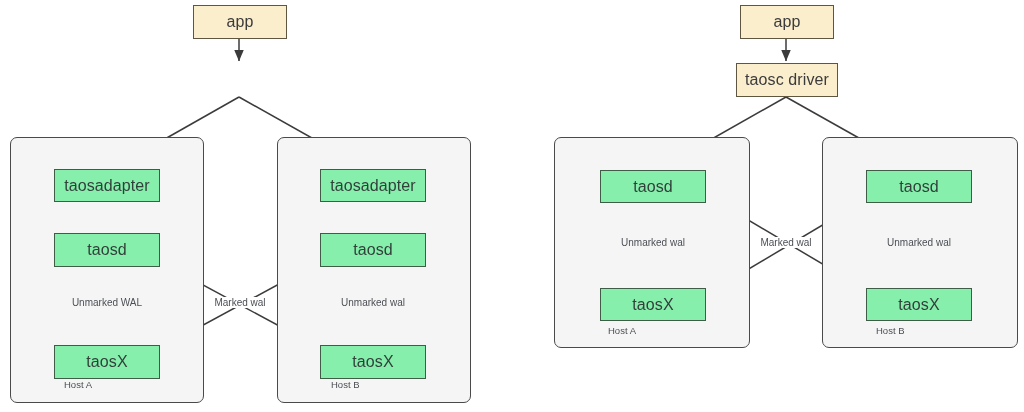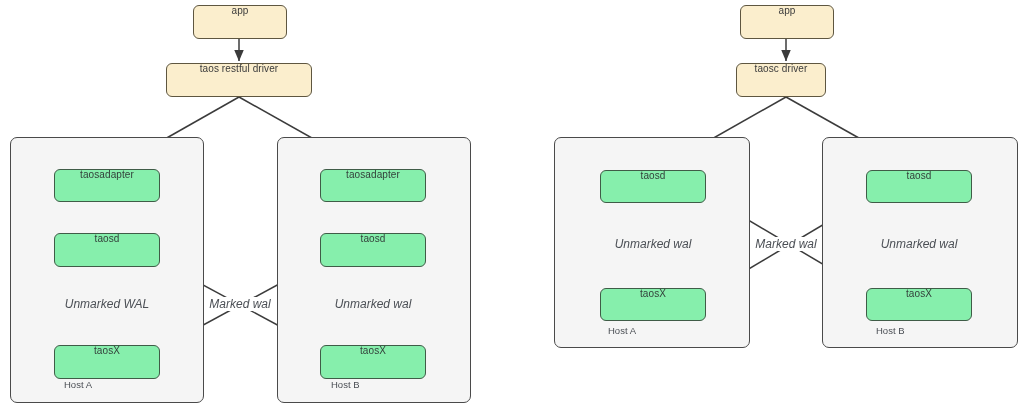--- a/index.html
+++ b/index.html
@@ -25,47 +25,46 @@
     font-size:9.5px;
     color:#4b4f55;
     white-space:nowrap;
     margin-left:44px;
   }
 
   
   .node{
     position:absolute;
     box-sizing:border-box;
-    display:flex;justify-content:center;
-    border-radius:6px;
-    font-size:10px;
+    display:flex;align-items:center;justify-content:center;
+    border-radius:0;
+    font-size:16px;
     line-height:1;
     white-space:nowrap;
     letter-spacing:.1px;
   }
   .node.yellow{
     background:#fbeecd;
     border:1.6px solid #5e5640;
     color:#3b3b3b;
   }
   .node.green{
     background:#86efac;
     border:1.6px solid #3f5c47;
     color:#32403a;
   }
 
   
   .edge-label{
     position:absolute;
-    font-size:12px;
+    font-size:10px;
     color:#4b4f55;
     white-space:nowrap;
     background:transparent;
     transform:translateX(-50%);
-    font-style:italic;
   }
 </style>
 </head>
 <body>
 
 <div id="stage">
 
   <svg class="svg-layer" viewBox="0 0 1024 412">
     <defs>
       <marker id="arw" markerWidth="9" markerHeight="9" refX="7.4" refY="3.2" orient="auto" markerUnits="strokeWidth">
@@ -109,23 +108,20 @@
       <line x1="880" y1="298" x2="706" y2="195"></line>
 
       <line x1="700" y1="298" x2="873" y2="195"></line>
     </g>
   </svg>
 
   <div class="node yellow" style="left:193px;top:5px;width:94px;height:34px;">
     <span>app</span>
   </div>
 
-  <div class="node yellow" style="left:166px;top:63px;width:146px;height:34px;">
-    <span>taos restful driver</span>
-  </div>
 
   <div class="host-panel" style="left:10px;top:137px;width:194px;height:266px;"></div>
   <div class="host-label" style="left:20px;top:379px;">Host A</div>
 
   <div class="node green" style="left:54px;top:169px;width:106px;height:33px;">
     <span>taosadapter</span>
   </div>
   <div class="node green" style="left:54px;top:233px;width:106px;height:34px;">
     <span>taosd</span>
   </div>
@@ -147,21 +143,21 @@
     <span>taosX</span>
   </div>
   <div class="edge-label" style="left:373px;top:297px;">Unmarked wal</div>
 
   <div class="edge-label" style="left:240px;top:297px;background:#ffffff;padding:0 2px;">Marked wal</div>
 
   <div class="node yellow" style="left:740px;top:5px;width:94px;height:34px;">
     <span>app</span>
   </div>
 
-  <div class="node yellow" style="left:736px;top:63px;width:90px;height:34px;">
+  <div class="node yellow" style="left:736px;top:63px;width:102px;height:34px;">
     <span>taosc driver</span>
   </div>
 
   <div class="host-panel" style="left:554px;top:137px;width:196px;height:211px;"></div>
   <div class="host-label" style="left:564px;top:325px;">Host A</div>
 
   <div class="node green" style="left:600px;top:170px;width:106px;height:33px;">
     <span>taosd</span>
   </div>
   <div class="node green" style="left:600px;top:288px;width:106px;height:33px;">

